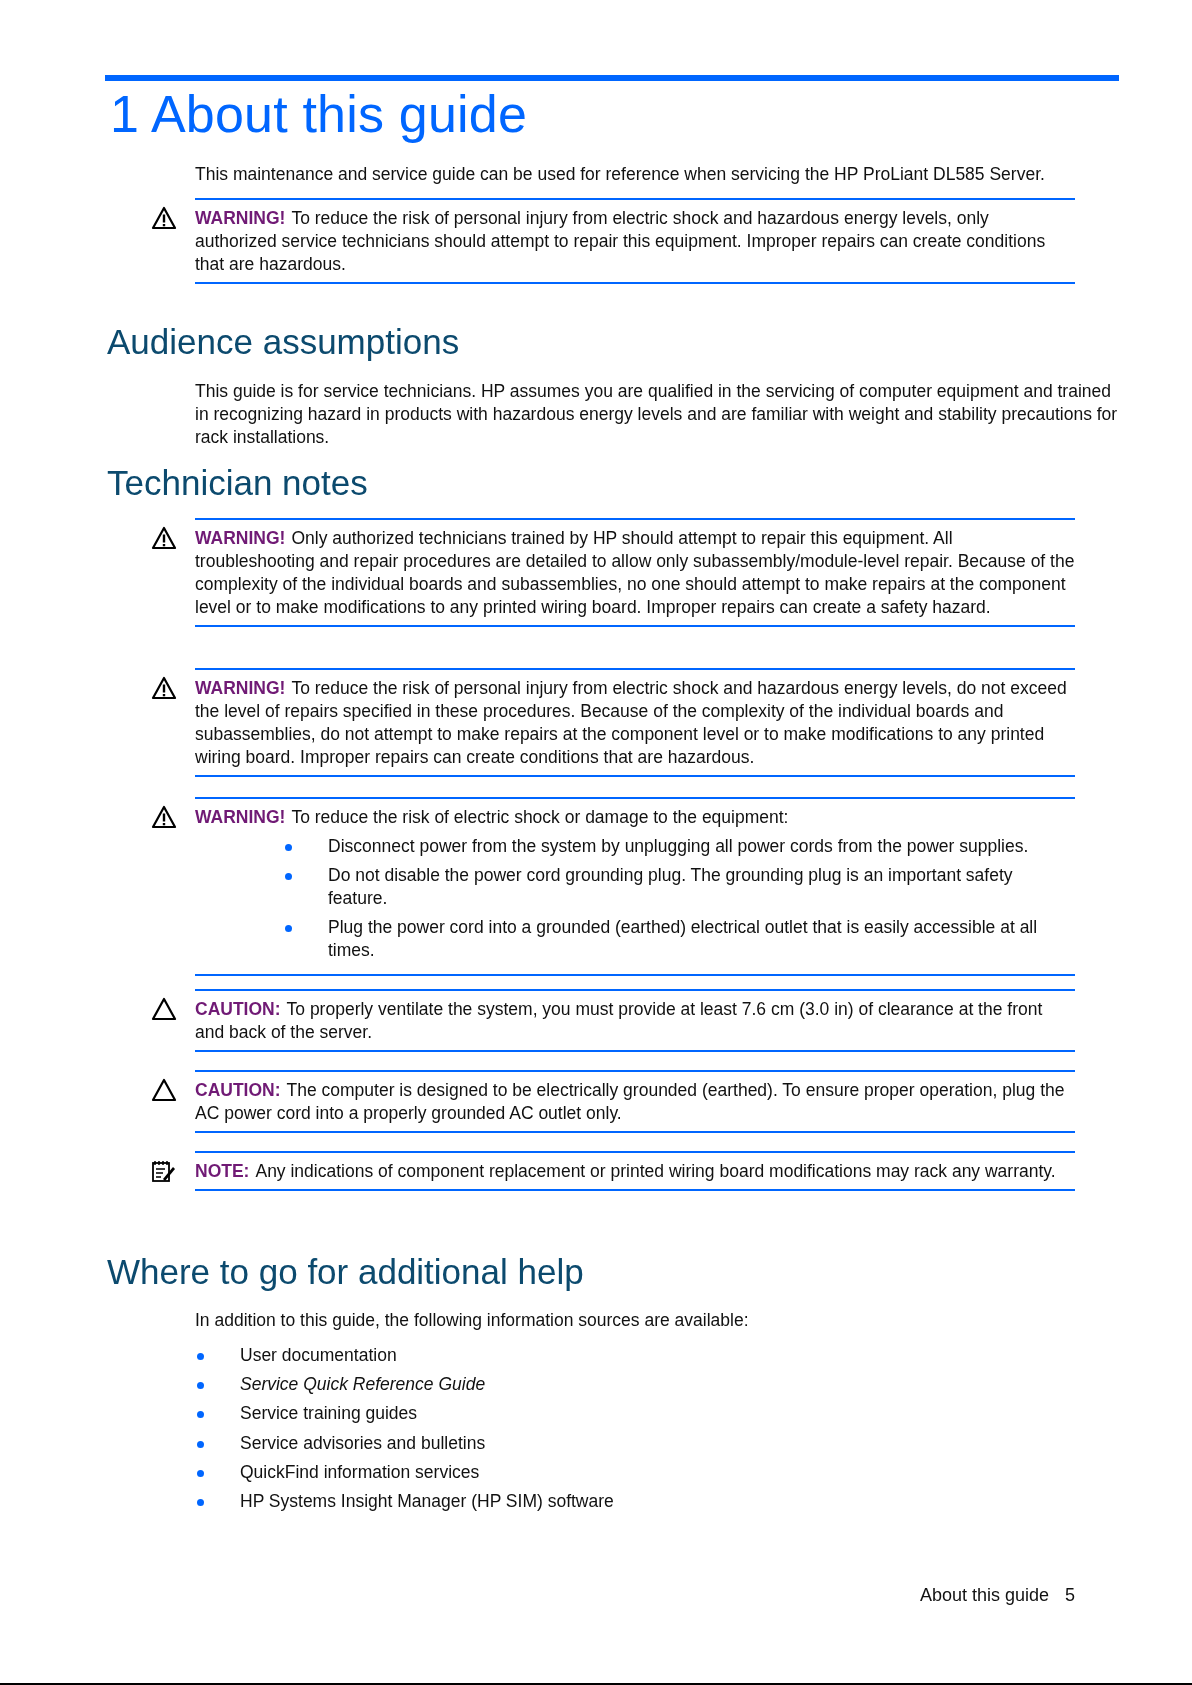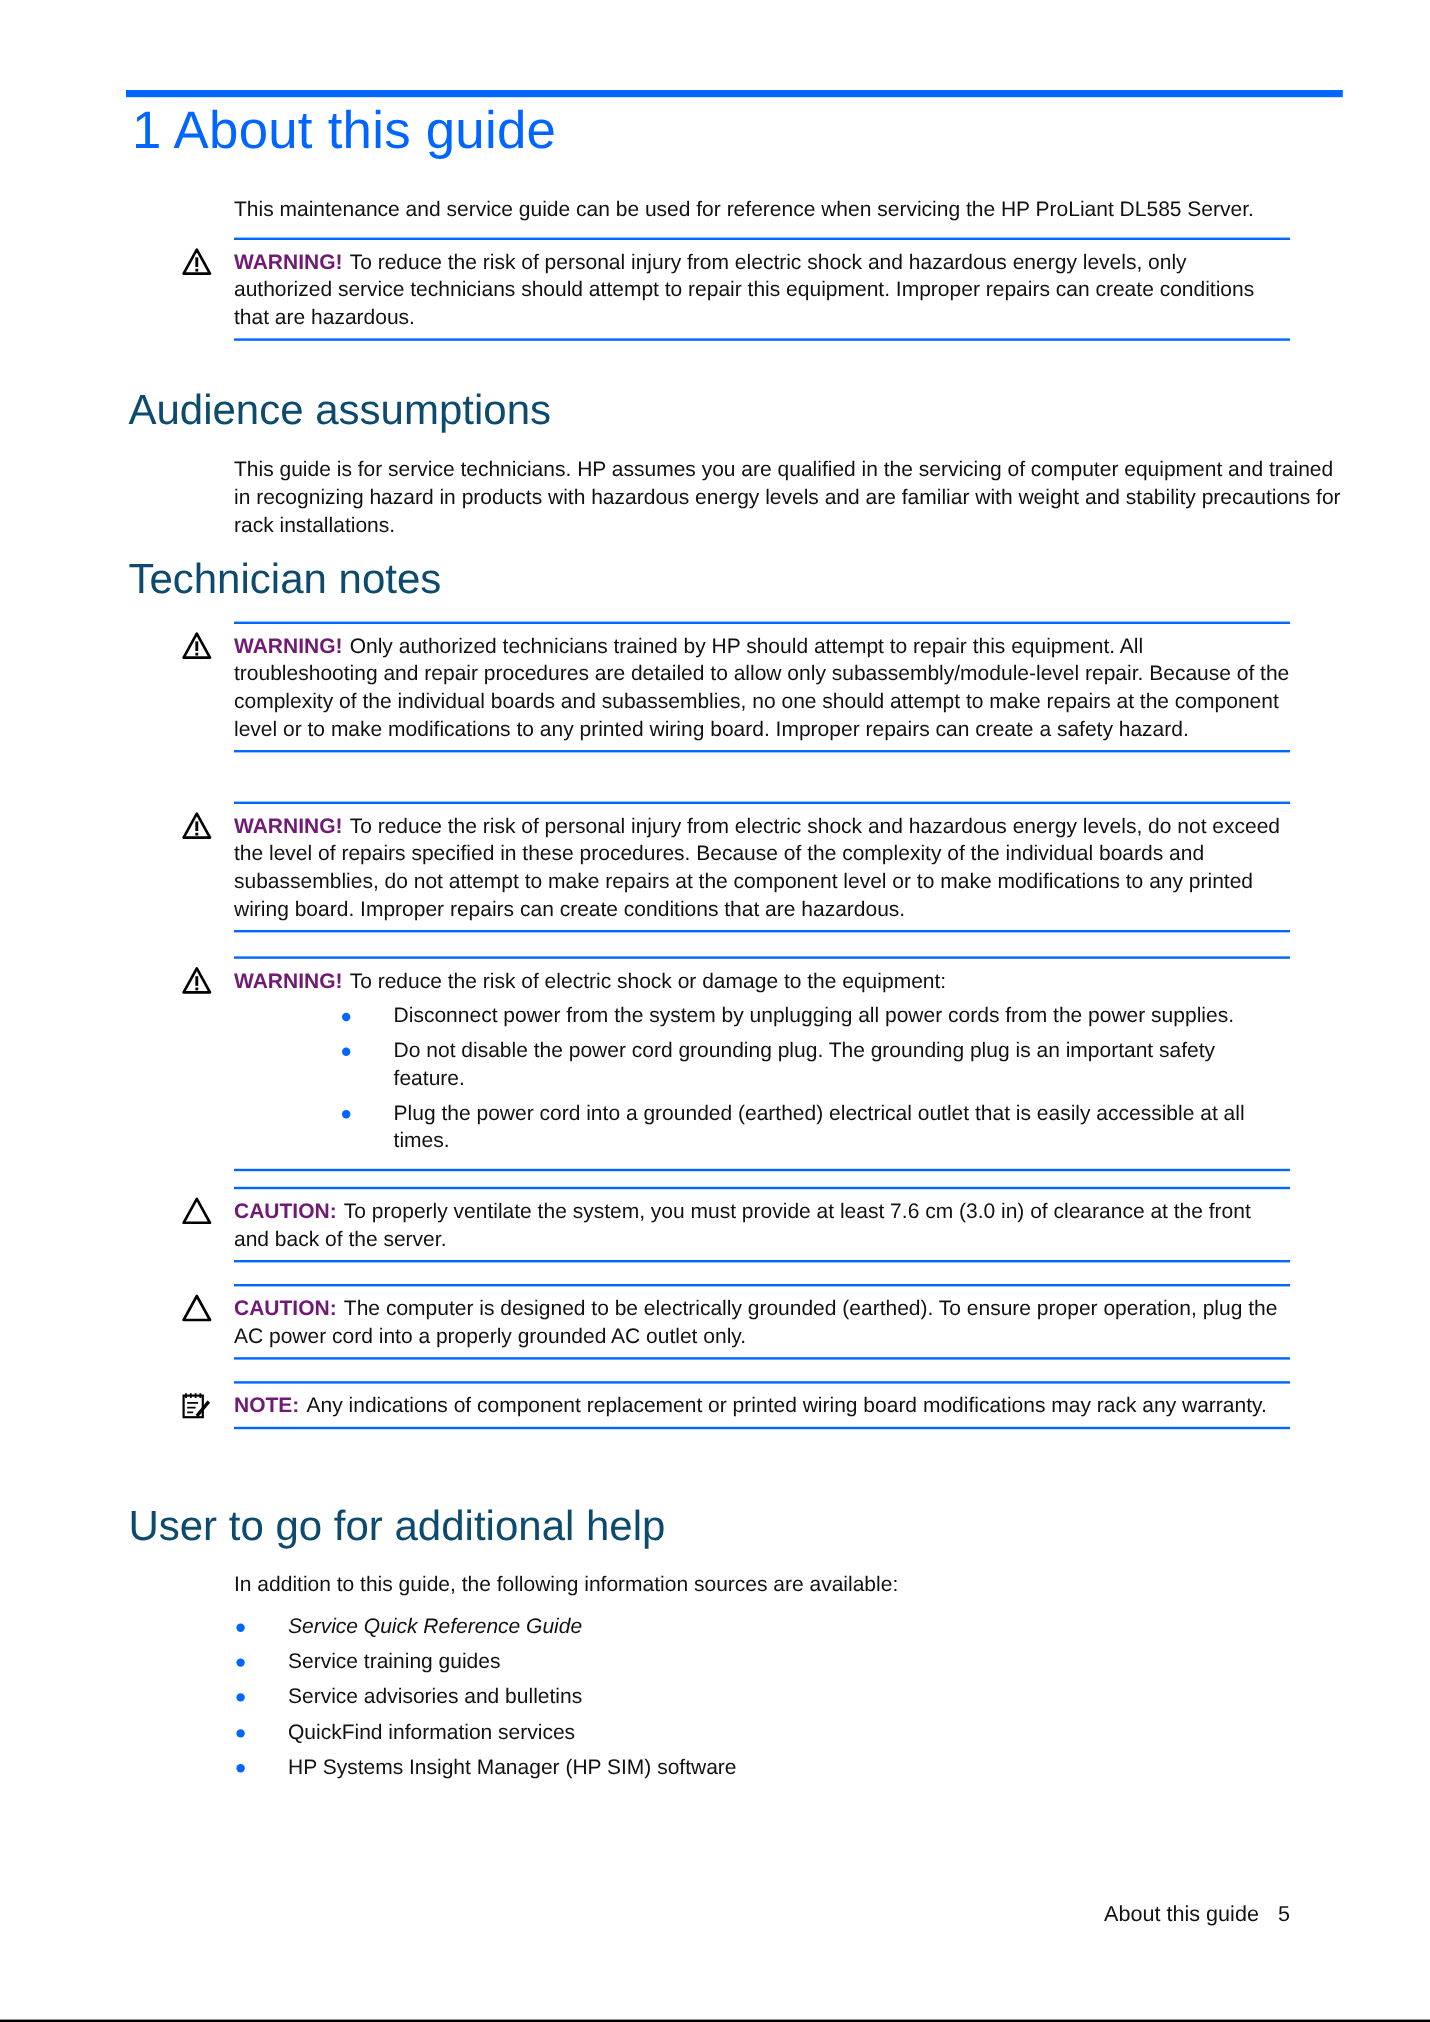--- a/index.html
+++ b/index.html
@@ -1,20 +1,20 @@
 <!DOCTYPE html>
 <html><head>
 <meta charset="utf-8">
 <style>
   html, body { margin:0; padding:0; background:#ffffff; }
   body { width:1192px; height:1685px; position:relative; overflow:hidden;
          font-family:"Liberation Sans", "DejaVu Sans", sans-serif; color:#111; }
   .abs { position:absolute; }
   .top-rule { left:105px; top:75px; width:1014px; height:6px; background:#0066ff; }
-  .h1 { left:110px; top:84px; font-size:44px; color:#0066ff; font-weight:normal; margin:0; letter-spacing:0.2px; }
+  .h1 { left:110px; top:84px; font-size:52px; color:#0066ff; font-weight:normal; margin:0; letter-spacing:0.2px; }
   .h2 { left:107px; font-size:35px; color:#0c4a6e; font-weight:normal; margin:0; }
   .para { left:195px; width:925px; font-size:17.5px; line-height:23px; margin:0; }
   .box { left:195px; width:880px; border-top:2px solid #0066ff; border-bottom:2px solid #0066ff; padding:7px 0 6px 0; font-size:17.5px; line-height:23px; }
   .box .label { color:#701a75; font-weight:bold; margin-right:6px; }
   .icon { position:absolute; left:-44px; top:6px; width:26px; height:24px; }
   .blist { list-style:none; margin:6px 0 2px 0; padding:0; }
   .blist li { position:relative; padding-left:133px; margin-bottom:6px; }
   .blist li .dot { position:absolute; left:90px; top:9px; width:7px; height:7px; border-radius:50%; background:#0066ff; }
   .hlist { left:195px; list-style:none; margin:0; padding:0; font-size:17.5px; line-height:23px; }
   .hlist li { position:relative; padding-left:45px; height:29.2px; }
@@ -95,24 +95,25 @@
 <div class="abs box" style="top:1151px;">
   <svg class="icon" viewBox="0 0 26 24">
     <rect x="2" y="4" width="16" height="18" fill="none" stroke="#000" stroke-width="1.8"></rect>
     <path d="M4 2 v4 M8 2 v4 M12 2 v4 M16 2 v4" stroke="#000" stroke-width="1.5"></path>
     <path d="M5 10 h9 M5 14 h7 M5 18 h5" stroke="#000" stroke-width="1.5"></path>
     <path d="M12 20 L22 8 L24 10 L14 22 Z" fill="#000"></path>
   </svg>
   <span class="label">NOTE:</span><span>Any indications of component replacement or printed wiring board modifications may rack any warranty.</span>
 </div>
 
-<h2 class="abs h2" style="top:1252px;">User to go for additional help</h2>
+<h2 class="abs h2" style="top:1252px;">Where to go for additional help</h2>
 <p class="abs para" style="top:1309px;">In addition to this guide, the following information sources are available:</p>
 
 <ul class="abs hlist" style="top:1344px;">
+  <li><span class="dot"></span><span>User documentation</span></li>
   <li><span class="dot"></span><span class="italic">Service Quick Reference Guide</span></li>
   <li><span class="dot"></span><span>Service training guides</span></li>
   <li><span class="dot"></span><span>Service advisories and bulletins</span></li>
   <li><span class="dot"></span><span>QuickFind information services</span></li>
   <li><span class="dot"></span><span>HP Systems Insight Manager (HP SIM) software</span></li>
 </ul>
 
 <div class="abs footer">
   <span>About this guide</span><span class="num">5</span>
 </div>

